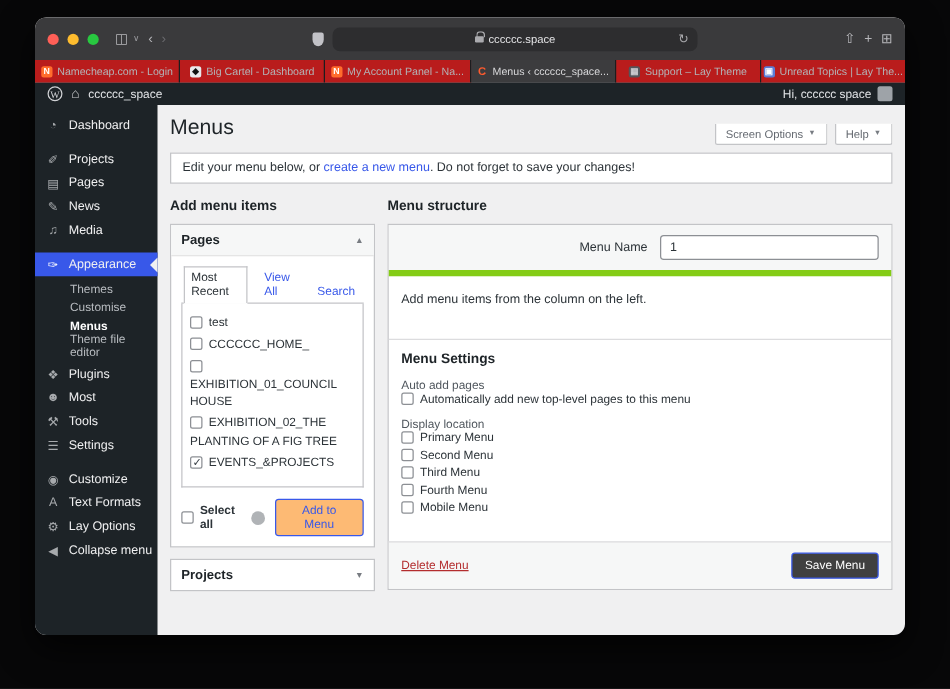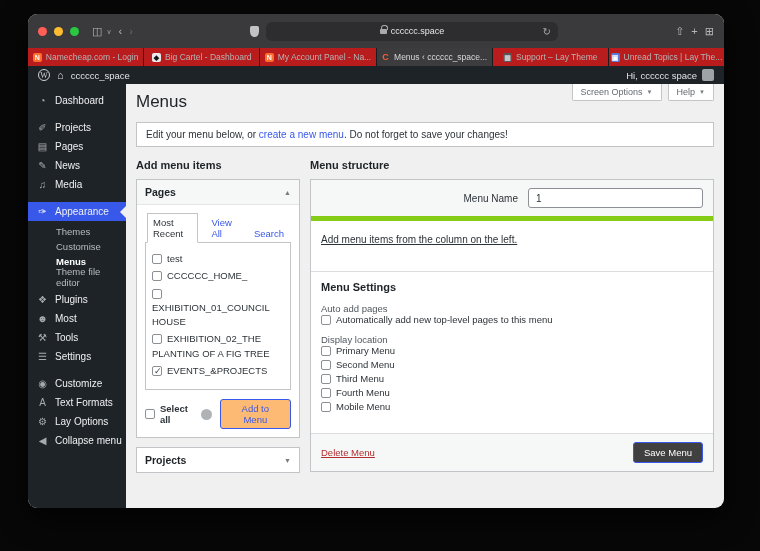--- a/index.html
+++ b/index.html
@@ -60,21 +60,21 @@
   .s-item.active .ic{color:#fff;}
   .s-item.active::after{content:"";position:absolute;right:0;top:50%;margin-top:-6px;
     border:6px solid transparent;border-right-color:#f0f0f1;}
   .s-gap{height:8px;}
   .submenu{padding:3px 0 6px 0;}
   .sub-item{height:15px;display:flex;align-items:center;padding-left:28px;color:#b8bcc0;font-size:9.5px;cursor:pointer;}
   .sub-item.current{color:#fff;font-weight:bold;}
 
   .main{flex:1;position:relative;padding:8px 10px 0 10px;overflow:hidden;color:#1d2327;}
 
-  .screen-meta{position:absolute;top:0;right:10px;display:flex;gap:6px;align-items:flex-end;}
+  .screen-meta{position:absolute;top:15px;right:10px;display:flex;gap:6px;align-items:flex-end;}
   .meta-btn{background:#fff;border:1px solid #c3c4c7;border-top:none;border-radius:0 0 2px 2px;
     padding:3px 8px;font-size:9px;color:#646970;display:flex;gap:4px;align-items:center;}
   .meta-btn .arr{font-size:6px;color:#787c82;}
 
   h1.page-title{font-size:17px;font-weight:normal;margin:0 0 10px 0;color:#1d2327;}
 
   .nav-tabs{display:flex;gap:4px;border-bottom:1px solid #c3c4c7;padding-left:0;}
   .nav-tab{border:1px solid #c3c4c7;border-bottom:none;margin-bottom:-1px;padding:4px 9px;
     font-size:10px;font-weight:bold;color:#50575e;background:#dcdcde;cursor:pointer;}
   .nav-tab.active{background:#f0f0f1;color:#2c3338;border-bottom:1px solid #f0f0f1;}
@@ -109,21 +109,21 @@
   .selectall-row .lbl{font-weight:bold;margin-right:auto;}
   .spinner{width:11px;height:11px;border-radius:50%;background:#b0b3b6;margin-right:8px;}
   .btn-secondary{background:#fdba74;border:1px solid #3858e9;color:#3858e9;border-radius:3px;
     padding:3px 8px;font-size:9.5px;cursor:pointer;font-family:inherit;}
 
   .menu-box{background:#fff;border:1px solid #c3c4c7;}
   .name-row{background:#f6f7f7;padding:8px 10px;display:flex;align-items:center;gap:10px;
     border-bottom:5px solid #84cc16;font-size:10px;color:#2c3338;justify-content:flex-end;}
   .name-input{width:175px;height:20px;border:1px solid #8c8f94;border-radius:3px;padding:2px 7px;
     font-size:10px;color:#2c3338;font-family:inherit;background:#fff;}
-  .empty-text{padding:13px 10px 26px 10px;font-size:10px;color:#2c3338;text-decoration:underline;}
+  .empty-text{padding:13px 10px 26px 10px;font-size:10px;color:#2c3338;}
   .settings-sec{border-top:1px solid #dcdcde;padding:9px 10px 10px 10px;}
   .settings-sec h3{margin:0 0 9px 0;font-size:11px;color:#1d2327;}
   .set-row{display:flex;margin-bottom:8px;font-size:9.5px;flex-direction:column;}
   .set-label{width:88px;flex:none;color:#50575e;padding-top:1px;}
   .set-field{color:#2c3338;}
   .loc-item{margin-bottom:3px;}
   .mbox-footer{background:#f6f7f7;border-top:1px solid #dcdcde;padding:8px 10px;display:flex;
     align-items:center;justify-content:space-between;}
   .delete-link{color:#b32d2e;font-size:9.5px;text-decoration:underline;cursor:pointer;}
   .btn-primary{background:#404040;border:1px solid #3858e9;color:#fff;border-radius:3px;

